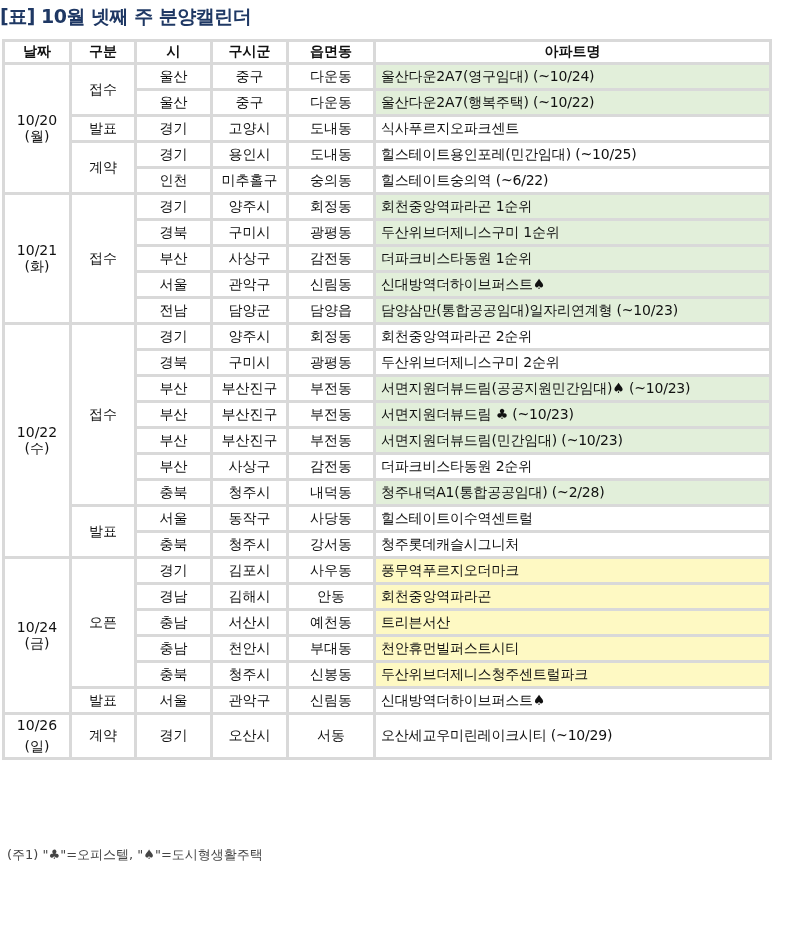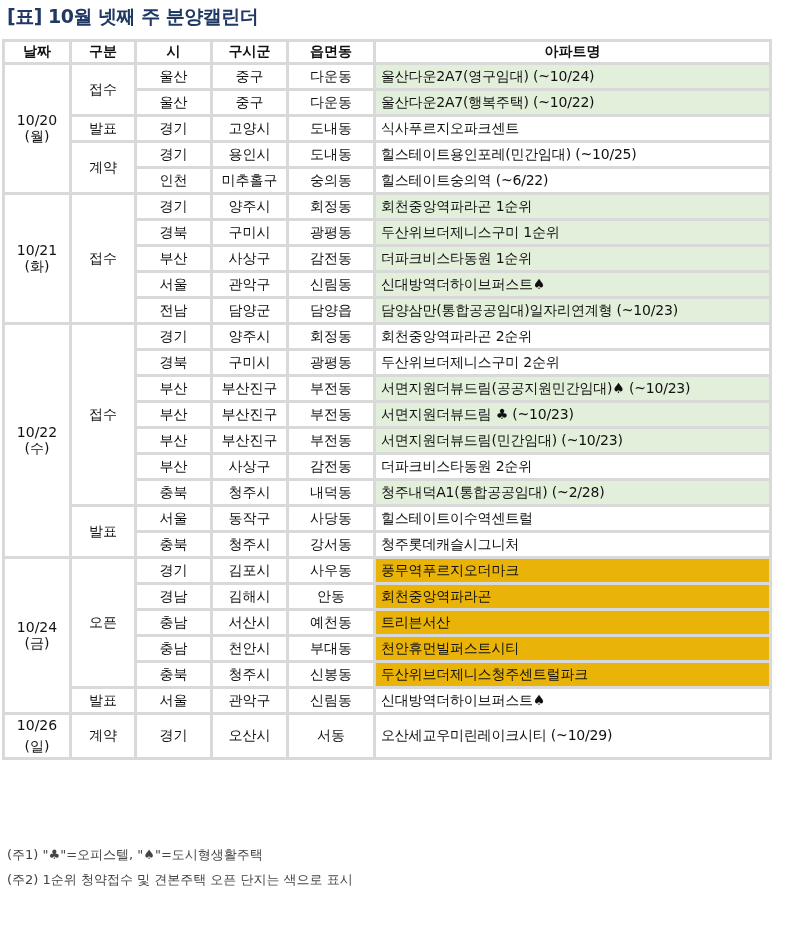--- a/index.html
+++ b/index.html
@@ -1,27 +1,27 @@
 <!DOCTYPE html>
 <html><head>
 <meta charset="utf-8">
 <style>
   html, body { margin:0; padding:0; background:#ffffff; }
   body { width:802px; height:950px; position:relative; overflow:hidden;
          font-family:"DejaVu Sans","Liberation Sans",sans-serif; color:#111; }
-  .title { position:absolute; left:7px; top:4px; font-size:19px; font-weight:bold;
+  .title { position:absolute; left:0; top:4px; font-size:19px; font-weight:bold;
            color:#1f3864; letter-spacing:-0.5px; white-space:nowrap; }
   table.cal { position:absolute; left:2px; top:39px; border-collapse:collapse;
               table-layout:fixed; width:767px; font-size:14px; }
   table.cal td, table.cal th { border:3px solid #d9d9d9; padding:0; height:23px;
               text-align:center; vertical-align:middle; white-space:nowrap; overflow:hidden; }
   table.cal th { font-weight:bold; height:20px; font-size:14px; }
   table.cal td.apt { text-align:left; padding-left:5px; letter-spacing:-0.2px; }
   td.green { background:#e2efda;margin-top:36px; }
-  td.yellow { background:#eab308; }
+  td.yellow { background:#fef9c3; }
   td.tall { height:44px; line-height:21px; }
   .notes { position:absolute; left:7px; top:843px; font-size:13px; color:#444; line-height:24.5px; }
   .notes div { white-space:nowrap; }
 </style>
 </head>
 <body>
 
 <div class="title">[표] 10월 넷째 주 분양캘린더</div>
 
 <table class="cal">
@@ -232,14 +232,13 @@
       <td>경기</td>
       <td>오산시</td>
       <td>서동</td>
       <td class="apt">오산세교우미린레이크시티 (~10/29)</td>
     </tr>
   </tbody>
 </table>
 
 <div class="notes">
   <div>(주1) "♣"=오피스텔, "♠"=도시형생활주택</div>
-  <div>(주2) 1순위 청약접수 및 견본주택 오픈 단지는 색으로  표시</div>
 </div>
 
 </body></html>

